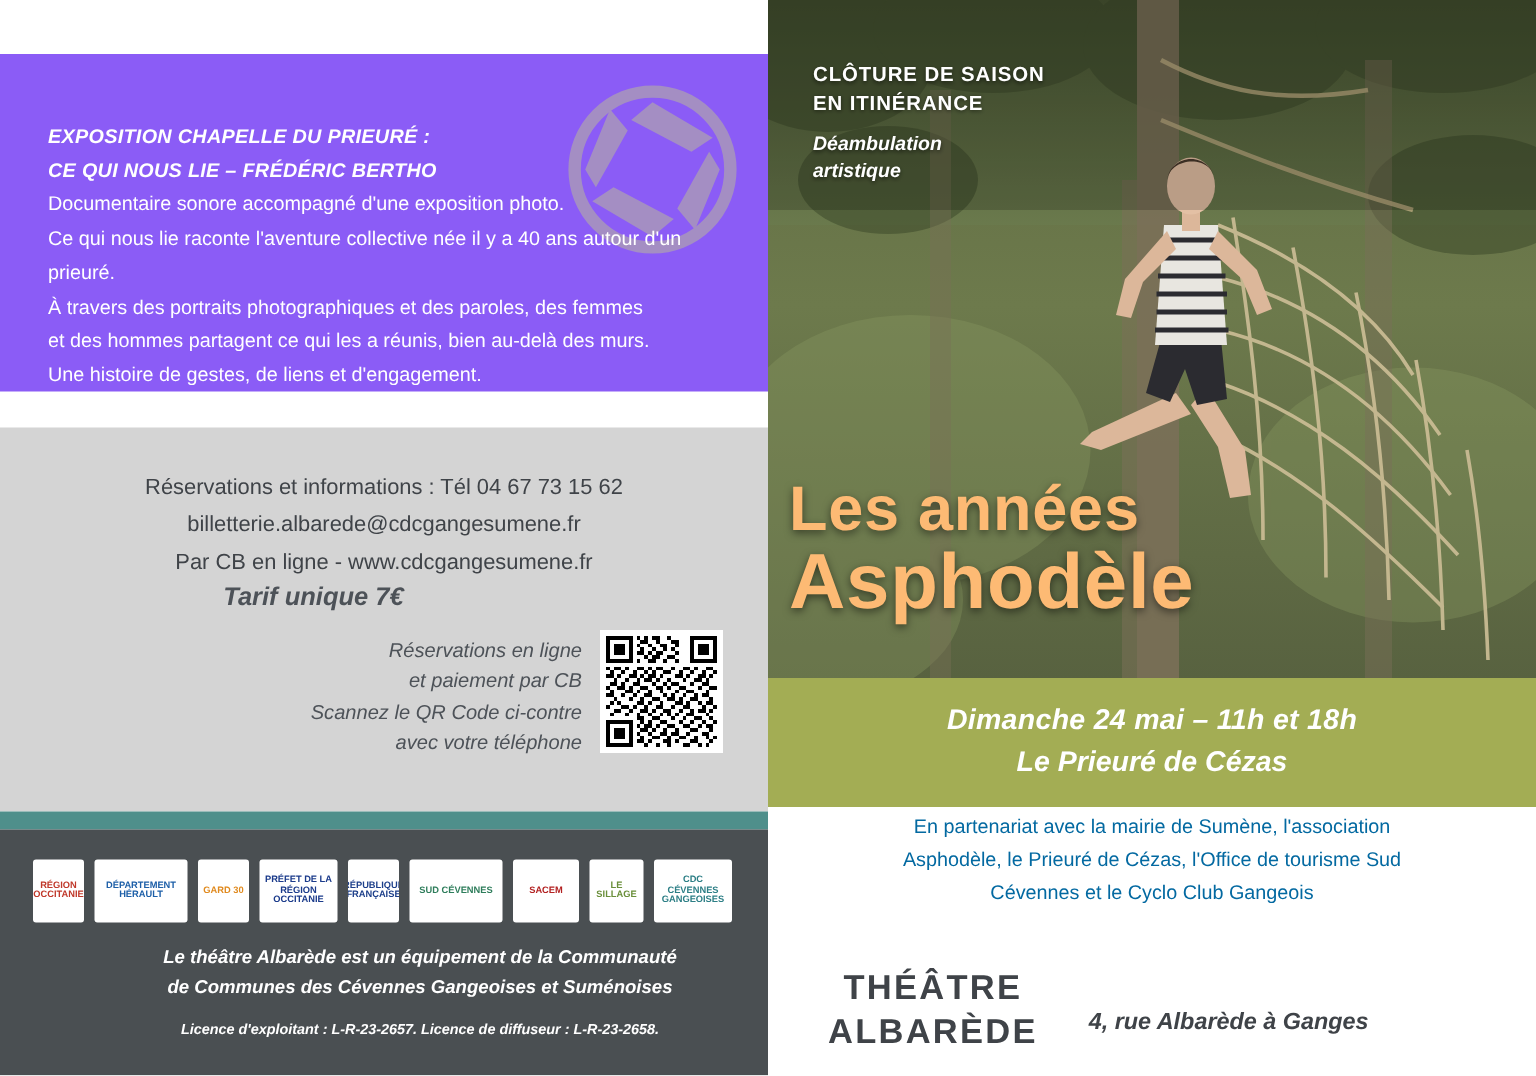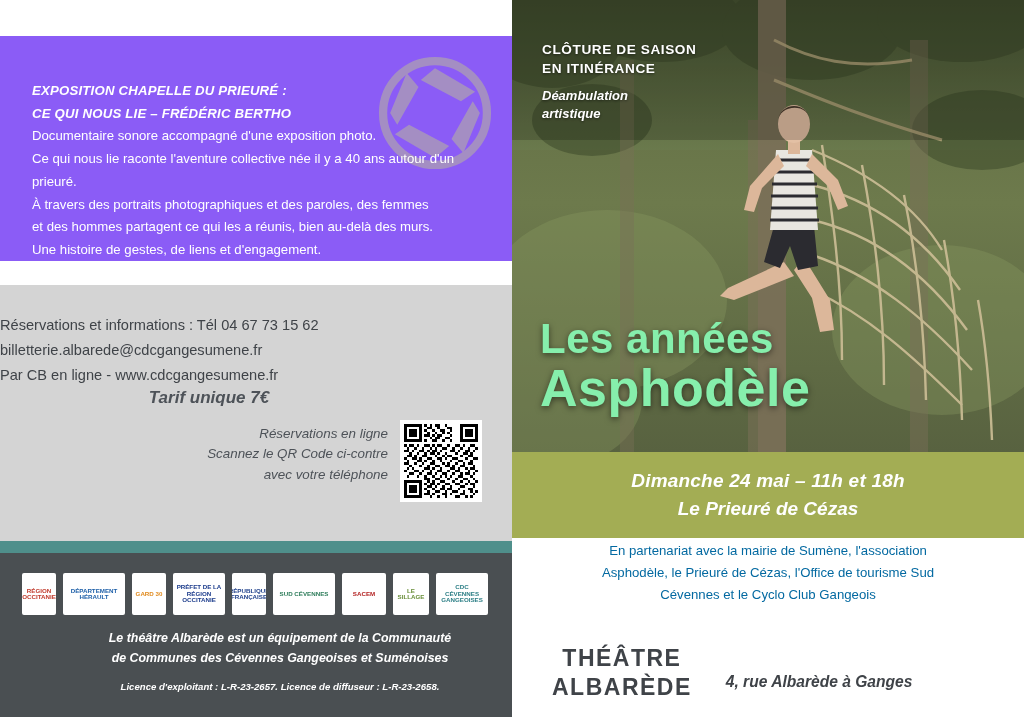--- a/index.html
+++ b/index.html
@@ -68,21 +68,21 @@
     top: 285px;
     width: 512px;
     height: 256px;
     background: #d4d4d4;
   }
   .resa-lines {
     position: absolute;
     left: 0;
     top: 28px;
     width: 512px;
-    text-align: left;
+    text-align: center;
     color: #3f4348;
     font-size: 14.6px;
     line-height: 1.72;
   }
   .resa-lines p { margin: 0; }
   .tarif {
     position: absolute;
     left: 0;
     top: 103px;
     width: 418px;
@@ -231,23 +231,23 @@
     margin-top: 8px;
     font-size: 13px;
     font-style: italic;
     font-weight: bold;
     line-height: 1.38;
   }
   .photo-head p { margin: 0; }
 
   .title-block {
     position: absolute;
-    left: 28px;
+    left: 14px;
     bottom: 36px;
-    color: #86efac;
+    color: #fdba74;
     text-shadow: 0 2px 6px rgba(0,0,0,0.5);
   }
   .title-block .t1 {
     font-size: 42px;
     font-weight: bold;
     line-height: 1.0;
     letter-spacing: 0.5px;
   }
   .title-block .t2 {
     font-size: 52px;
@@ -358,20 +358,21 @@
     <div class="gray-block">
       <div class="resa-lines">
         <p>Réservations et informations : Tél 04 67 73 15 62</p>
         <p>billetterie.albarede@cdcgangesumene.fr</p>
         <p>Par CB en ligne - www.cdcgangesumene.fr</p>
       </div>
       <div class="tarif">Tarif unique 7€</div>
       <div class="qr-row">
         <div class="qr-caption">
           <p>Réservations en ligne</p>
+          <p>et paiement par CB</p>
           <p>Scannez le QR Code ci-contre</p>
           <p>avec votre téléphone</p>
         </div>
         <div class="qr-box">
           <svg width="74" height="74" viewBox="0 0 29 29" shape-rendering="crispEdges">
             <rect width="29" height="29" fill="#ffffff"></rect>
             <g fill="#000000">
               <rect x="0" y="0" width="7" height="1"></rect>
                 <rect x="0" y="6" width="7" height="1"></rect>
               <rect x="0" y="0" width="1" height="7"></rect>

